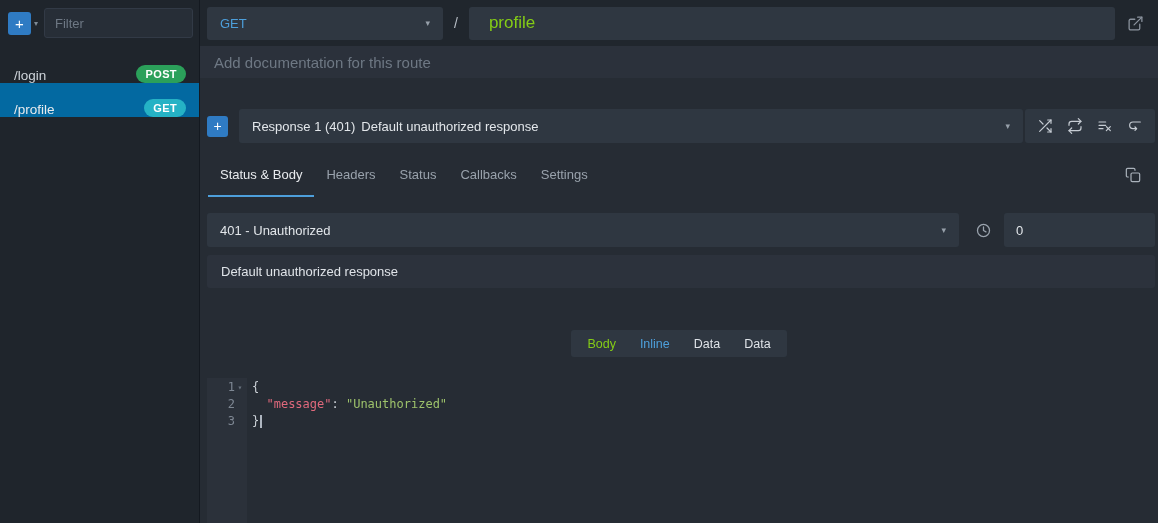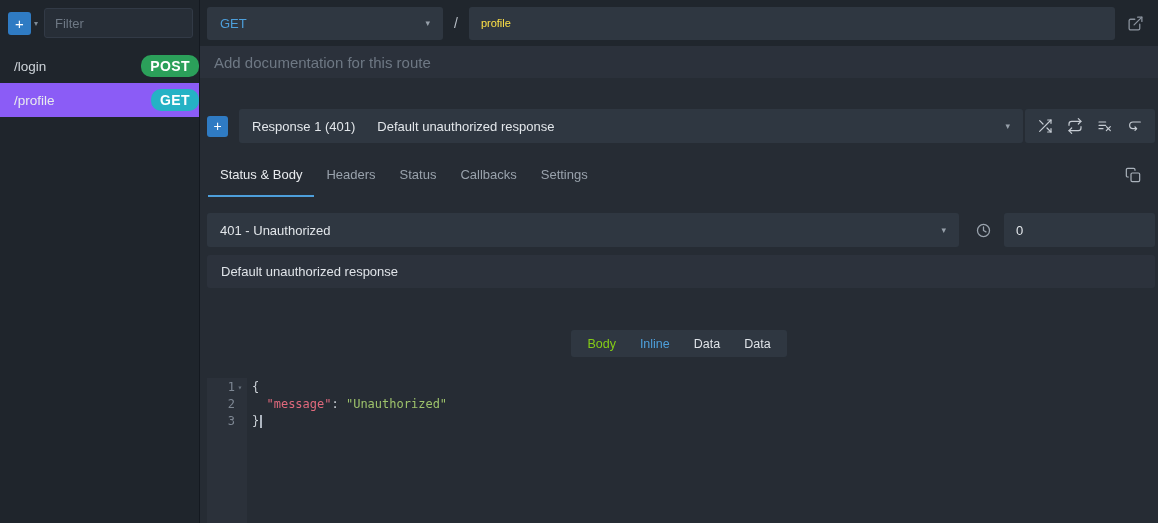--- a/index.html
+++ b/index.html
@@ -27,62 +27,62 @@
   }
   .small-caret { font-size: 8px; color: #7d8994; margin: 0 6px 0 3px; cursor: pointer; }
   .caret { font-size: 9px; color: #97a0aa; }
   .filter-input {
     flex: 1; min-width: 0; height: 30px; border: 1px solid #323a46; border-radius: 3px;
     background: #272e37; color: #dfe3e8; padding: 8px 10px; font-size: 13px; outline: none;
   }
   ::placeholder { color: #6e7884; opacity: 1; }
   .routes-list { margin-top: 3px; }
   .route-item {
-    height: 34px; display: flex; align-items: center; justify-content: space-between;
-    padding: 0 0 0 14px; cursor: pointer; color: #ced4da; font-size: 13.5px;
-  }
-  .route-item.selected { background: #8b5cf6; color: #e8ebee; }
+    height: 34px; display: flex; align-items: flex-end; justify-content: space-between;
+    padding: 0 13px 0 14px; cursor: pointer; color: #ced4da; font-size: 13.5px;
+  }
+  .route-item.selected { background: #0369a1; color: #e8ebee; }
   .route-badge {
-    font-size: 14px; font-weight: bold; letter-spacing: .4px; color: #fff;
+    font-size: 11px; font-weight: bold; letter-spacing: .4px; color: #fff;
     padding: 3px 9px; border-radius: 10px;
   }
   .route-badge.post { background: var(--post, #2ba05a); }
   .route-badge.get  { background: var(--get, #25b2c5); }
 
   
   .main { flex: 1; min-width: 0; display: flex; flex-direction: column; background: #262c34; }
   .top-row { height: 46px; background: #20262d; display: flex; align-items: center; padding: 0 8px 0 7px; }
   .select-box {
     height: 33px; background: #2f3741; border-radius: 3px;
     display: flex; align-items: center; padding: 0 13px; cursor: pointer;
   }
   .method-select { width: 236px; justify-content: space-between; color: var(--accent, #4d9fdb); }
   .slash { color: #b8bfc7; font-size: 14px; margin: 0 11px; }
   .path-input {
     flex: 1; min-width: 0; height: 33px; background: #2f3741; border: none; border-radius: 3px;
-    color: #fde047; padding: 0 12px; font-size: 11px; outline: none;
+    color: #84cc16; padding: 0 20px; font-size: 17px; outline: none;
   }
   .icon-btn {
     background: none; border: none; color: #8b939e; cursor: pointer;
     display: flex; align-items: center; justify-content: center; padding: 0;
   }
   .ext-link-btn { margin: 0 6px 0 12px; }
   .docs-input {
     display: block; width: 100%; height: 32px; border: none; outline: none;
     background: #2b313b; color: #dfe3e8; padding: 0 14px; font-size: 15px;
   }
 
   .response-row { margin: 31px 3px 0 7px; display: flex; align-items: center; }
   .add-response-btn {
     width: 21px; height: 21px; border: none; border-radius: 3px; background: #2f7bc3;
     color: #fff; font-size: 14px; display: flex; align-items: center; justify-content: center;
     cursor: pointer; margin-right: 11px;
   }
   .response-select { flex: 1; min-width: 0; height: 34px; color: #e2e6ea; }
-  .response-select .resp-title { margin-right: 22px; white-space: nowrap; }
+  .response-select .resp-title { margin-right: 6px; white-space: nowrap; }
   .response-select .resp-subtitle { white-space: nowrap; overflow: hidden; text-overflow: ellipsis; }
   .response-select .caret { margin-left: auto; }
   .response-toolbar {
     margin-left: 2px; height: 34px; background: #2f3741; border-radius: 3px;
     display: flex; align-items: center; padding: 0 12px; gap: 14px; color: #c6ccd3;
   }
   .response-toolbar .icon-btn { color: #c6ccd3; }
 
   .tabs-row { margin-top: 10px; height: 44px; display: flex; align-items: center; padding-left: 8px; }
   .tabs { display: flex; height: 100%; }

